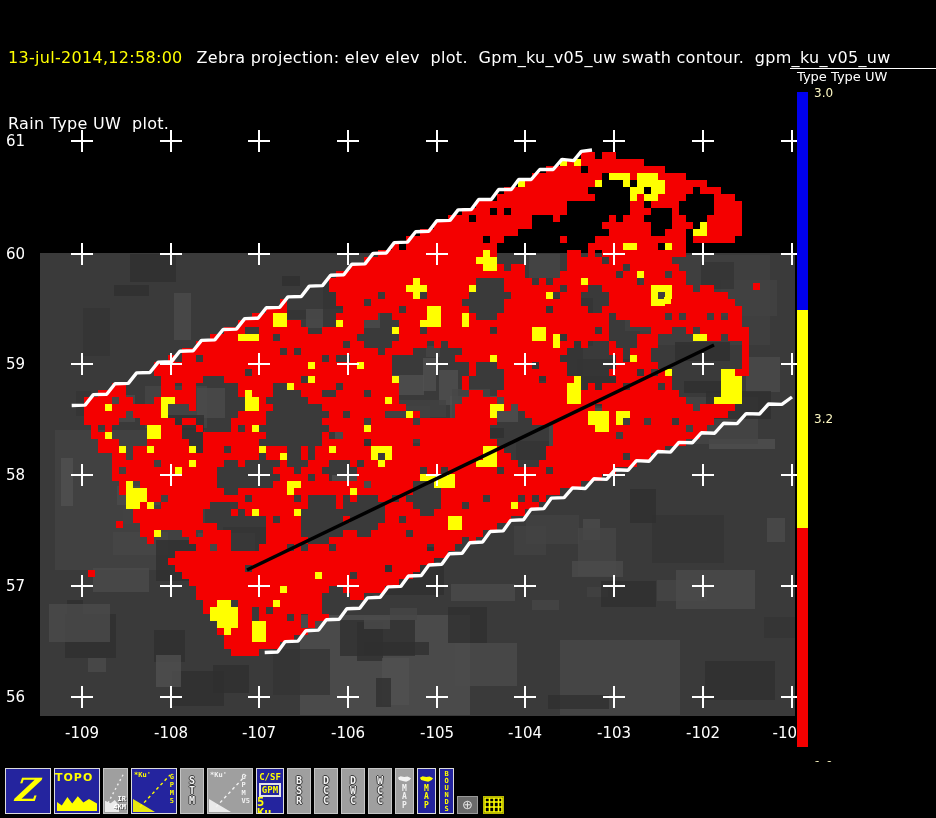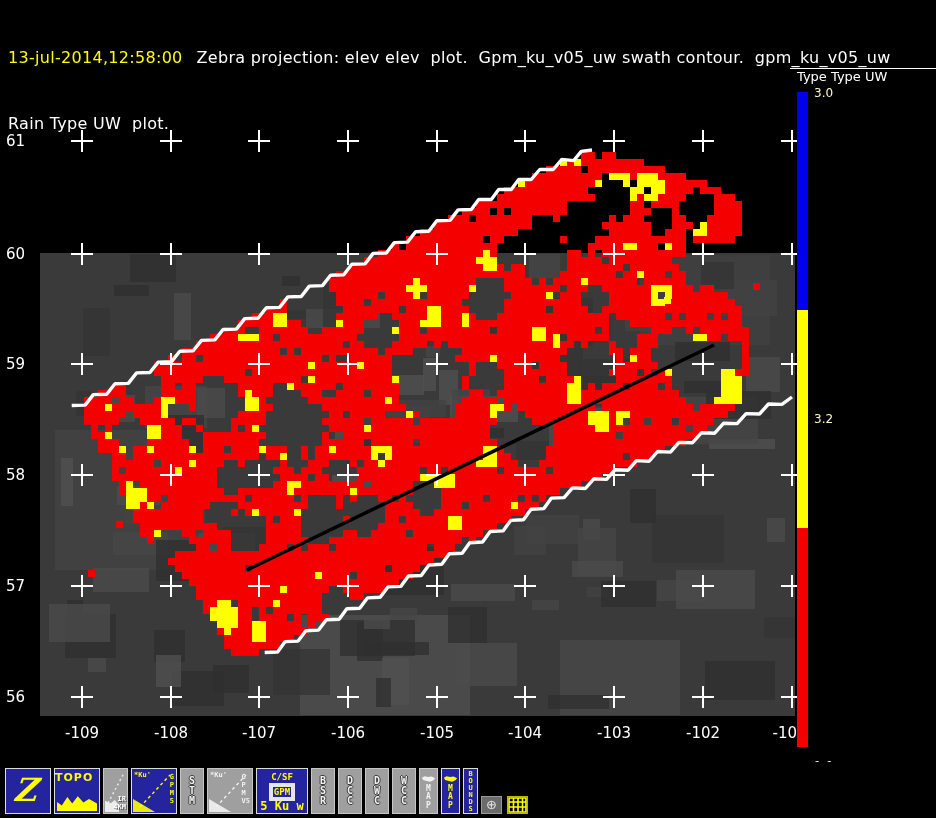--- a/index.html
+++ b/index.html
@@ -42,21 +42,21 @@
   .gpm-col{position:absolute;right:2px;top:4px;display:flex;flex-direction:column;align-items:center;
            font:bold 7px "DejaVu Sans Mono",monospace;line-height:8px;}
   .tri{position:absolute;left:1px;bottom:1px;width:22px;height:20px;
        clip-path:polygon(0 100%,0 35%,100% 100%);}
   .blob-map{position:absolute;left:50%;transform:translateX(-50%);top:5px;width:14px;height:10px;
      clip-path:polygon(3% 38%,22% 22%,48% 30%,72% 25%,97% 42%,85% 62%,62% 78%,38% 70%,12% 60%);}
   .map-letters{position:absolute;left:0;right:0;bottom:3px;display:flex;flex-direction:column;align-items:center;
      font:bold 8px "DejaVu Sans Mono",monospace;line-height:8.5px;}
   .csf-rows{position:absolute;left:0;right:0;top:3px;display:flex;flex-direction:column;align-items:center;
      font:bold 9px "DejaVu Sans Mono",monospace;line-height:11px;color:#ffff00;}
-  .csf-box{border:4px solid #e5e5e5;padding:0 1px;line-height:10px;text-align:center;}
+  .csf-box{border:2px solid #e5e5e5;padding:0 1px;line-height:10px;text-align:center;}
   .csf-small{font-size:12px;}
   .ir-texts{position:absolute;right:1px;bottom:2px;text-align:right;
      font:bold 7px "DejaVu Sans Mono",monospace;line-height:8px;color:#fff;
      text-shadow:1px 1px 0 #555;}
   .ir-blob{position:absolute;left:1px;bottom:1px;width:14px;height:16px;background:#ececec;
      clip-path:polygon(0 100%,0 30%,40% 45%,70% 25%,100% 60%,100% 100%);}
   .recenter-glyph{display:block;text-align:center;font-size:13px;line-height:16px;color:#e2e2e2;}
   .tb.small{height:18px;}
   #tb-recenter{background:#6b6b6b;border:1px solid #9a9a9a;}
   #tb-grid{background:#000;border:1px solid #b9b900;}
@@ -239,21 +239,21 @@
       <div class="stack" style="color: rgb(242, 242, 242);">S<br>T<br>M</div>
     </div>
     <div class="tb theme-gray big" id="tb-5" style="width: 46px;">
       <div class="corner-ku" style="color: rgb(242, 242, 242);">*Ku'</div>
       <svg width="46" height="44" class="sat-line">
         <line x1="8" y1="38" x2="38" y2="6" stroke="#f2f2f2" stroke-width="1.4" stroke-dasharray="3 3"></line>
       </svg>
       <div class="gpm-col" style="color: rgb(242, 242, 242);">G<br>P<br>M<br>V5</div>
       <div class="tri" style="background: rgb(242, 242, 242); opacity: 0.9;"></div>
     </div>
-    <div class="tb theme-navy big" id="tb-6" style="width: 52px;">
+    <div class="tb theme-navy big" id="tb-6" style="width: 28px;">
       <div class="csf-rows">
         <span>C/SF</span>
         <span class="csf-box">GPM</span>
         <span class="csf-small">5 Ku w</span>
       </div>
     </div>
     <div class="tb theme-gray big" id="tb-7" style="width: 24px;">
       <div class="stack" style="color: rgb(242, 242, 242);">B<br>S<br>R</div>
     </div>
     <div class="tb theme-gray big" id="tb-8" style="width: 24px;">

